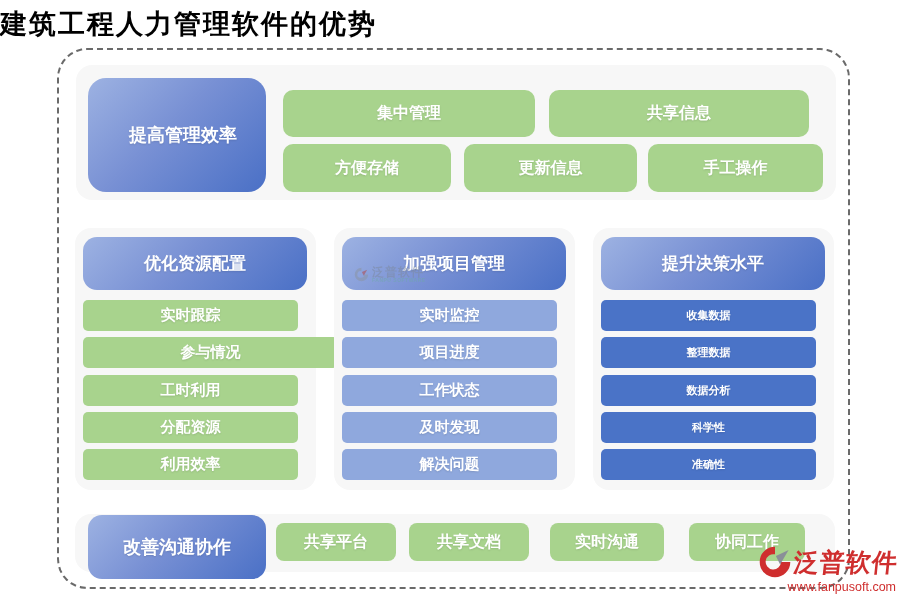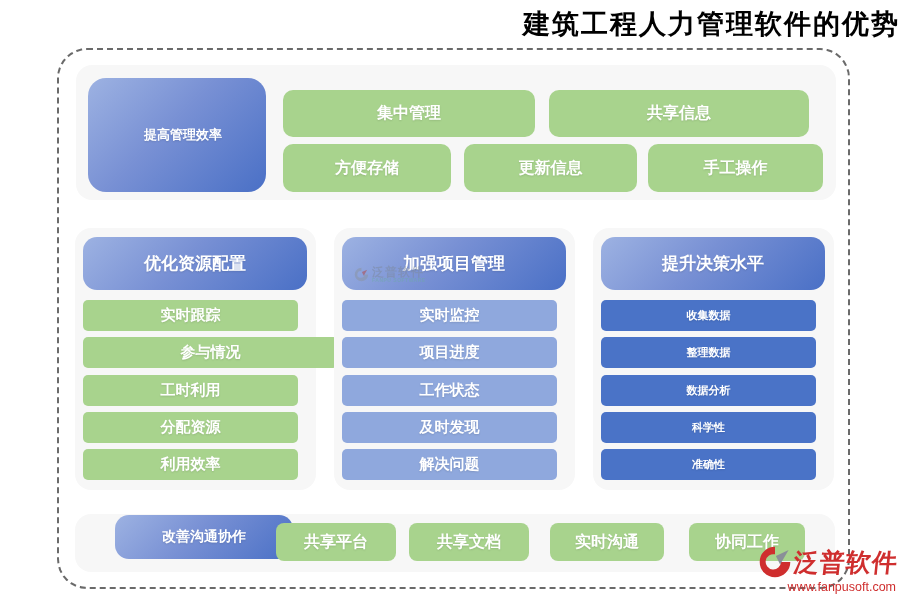--- a/index.html
+++ b/index.html
@@ -1,39 +1,39 @@
 <!DOCTYPE html>
 <html><head>
 <meta charset="utf-8">
 <style>
   html,body{margin:0;padding:0;background:#ffffff;}
   #stage{
     position:relative;width:900px;height:600px;background:#ffffff;overflow:hidden;
     font-family:"DejaVu Serif","Liberation Serif",serif;
   }
   .title{
-    position:absolute;top:6px;left:0;width:100%;text-align:right;
+    position:absolute;top:6px;left:0;width:100%;text-align:left;
     font-size:27px;font-weight:bold;color:#000;letter-spacing:2px;
   }
   .outer-border{
     position:absolute;left:57px;top:48px;width:793px;height:541px;
     border:2px dashed #6a6a6a;border-radius:30px;box-sizing:border-box;
   }
   .panel{position:absolute;background:#f7f7f7;border-radius:16px;}
   .box{
     position:absolute;display:flex;align-items:center;justify-content:center;
     color:#ffffff;font-weight:bold;text-align:center;
     text-shadow:0 1px 2px rgba(0,0,0,0.12);box-sizing:border-box;
   }
   .blue-grad{background:linear-gradient(135deg,#9db2e2 0%,#7890d4 45%,#4a70c6 100%);}
   .green{background:#a8d38d;border-radius:10px;font-size:16px;}
   .lblue{background:#8fa8dd;border-radius:5px;font-size:15px;}
   .dblue{background:#4a73c7;border-radius:5px;font-size:11px;}
   .hdr{border-radius:14px;font-size:17px;}
-  .big{border-radius:18px;font-size:13px;padding-left:12px;}
+  .big{border-radius:18px;font-size:18px;padding-left:12px;}
   .item-green{background:#a8d38d;border-radius:5px;font-size:15px;}
   .wm{
     position:absolute;left:12px;bottom:7px;display:flex;align-items:center;gap:3px;
     opacity:0.55;pointer-events:none;
   }
   .wm .wm-txt{display:flex;flex-direction:column;line-height:1;text-align:left;}
   .wm .wm-brand{font-size:12px;color:#7d8ba3;font-weight:bold;letter-spacing:1px;text-shadow:none;}
   .wm .wm-sub{font-size:5px;color:#6fa8a8;letter-spacing:0.5px;text-shadow:none;font-family:"Liberation Sans",sans-serif;}
   .brand-logo{
     position:absolute;left:758px;top:545px;width:140px;display:flex;flex-direction:column;
@@ -98,21 +98,21 @@
 
   <div class="panel" style="left:593px;top:228px;width:241px;height:262px;"></div>
   <div class="box blue-grad hdr" style="left:601px;top:237px;width:224px;height:53px;">提升决策水平</div>
   <div class="box dblue" style="left:601px;top:300px;width:215px;height:31px;">收集数据</div>
   <div class="box dblue" style="left:601px;top:337px;width:215px;height:31px;">整理数据</div>
   <div class="box dblue" style="left:601px;top:375px;width:215px;height:31px;">数据分析</div>
   <div class="box dblue" style="left:601px;top:412px;width:215px;height:31px;">科学性</div>
   <div class="box dblue" style="left:601px;top:449px;width:215px;height:31px;">准确性</div>
 
   <div class="panel" style="left:75px;top:514px;width:760px;height:58px;"></div>
-  <div class="box blue-grad hdr" style="left:88px;top:515px;width:178px;height:44px;font-size:14px;margin-left:27px;">改善沟通协作</div>
+  <div class="box blue-grad hdr" style="left:88px;top:515px;width:178px;height:64px;font-size:18px;">改善沟通协作</div>
   <div class="box green" style="left:276px;top:523px;width:120px;height:38px;border-radius:8px;">共享平台</div>
   <div class="box green" style="left:409px;top:523px;width:120px;height:38px;border-radius:8px;">共享文档</div>
   <div class="box green" style="left:550px;top:523px;width:114px;height:38px;border-radius:8px;">实时沟通</div>
   <div class="box green" style="left:689px;top:523px;width:116px;height:38px;border-radius:8px;">协同工作</div>
 
   <div class="brand-logo">
     <div class="brand-row">
       <svg width="34" height="34" viewBox="0 0 40 40">
         <path fill="#cf2e2e" d="M20 2 A18 18 0 1 0 38 20 L27 20 A 9 9 0 1 1 20 11 Z"></path>
         <path fill="#8a8f98" d="M21 13 L36 6 L26 23 Z"></path>

